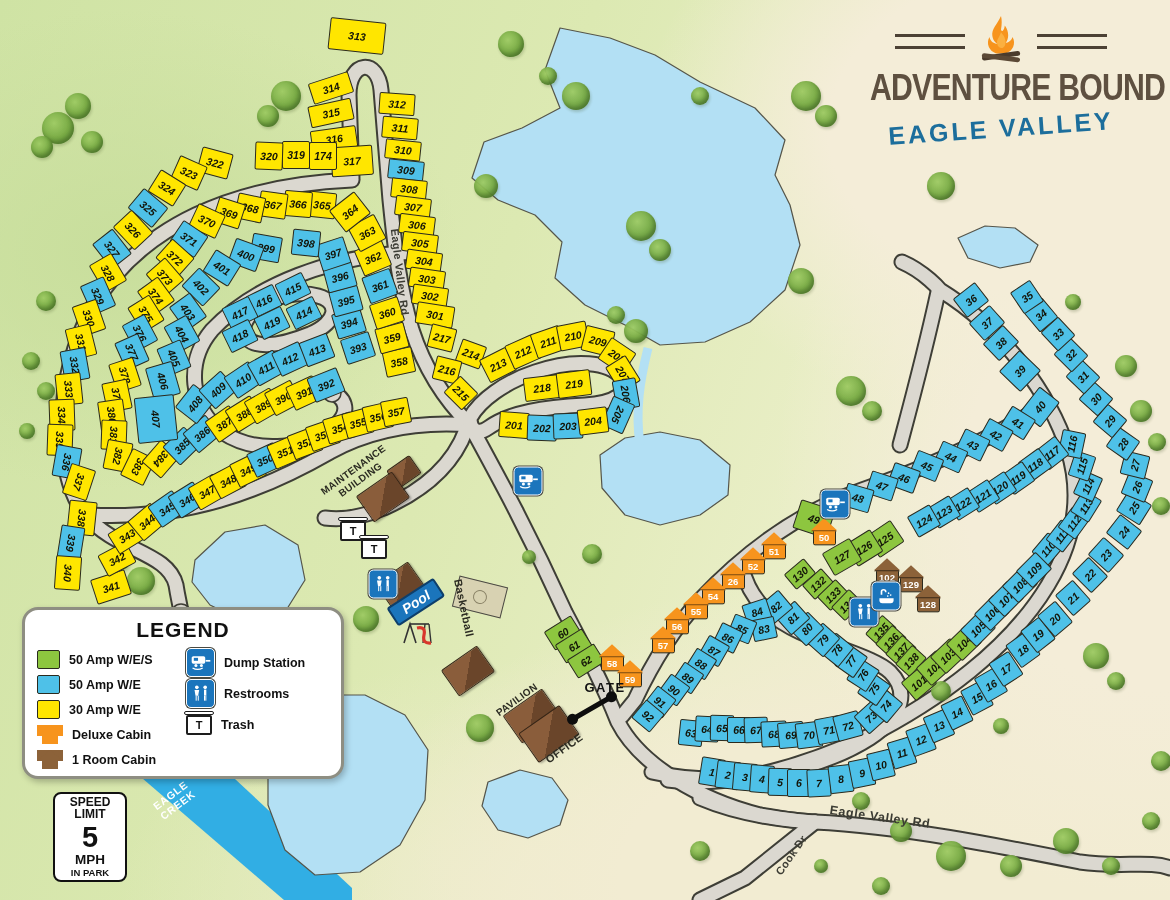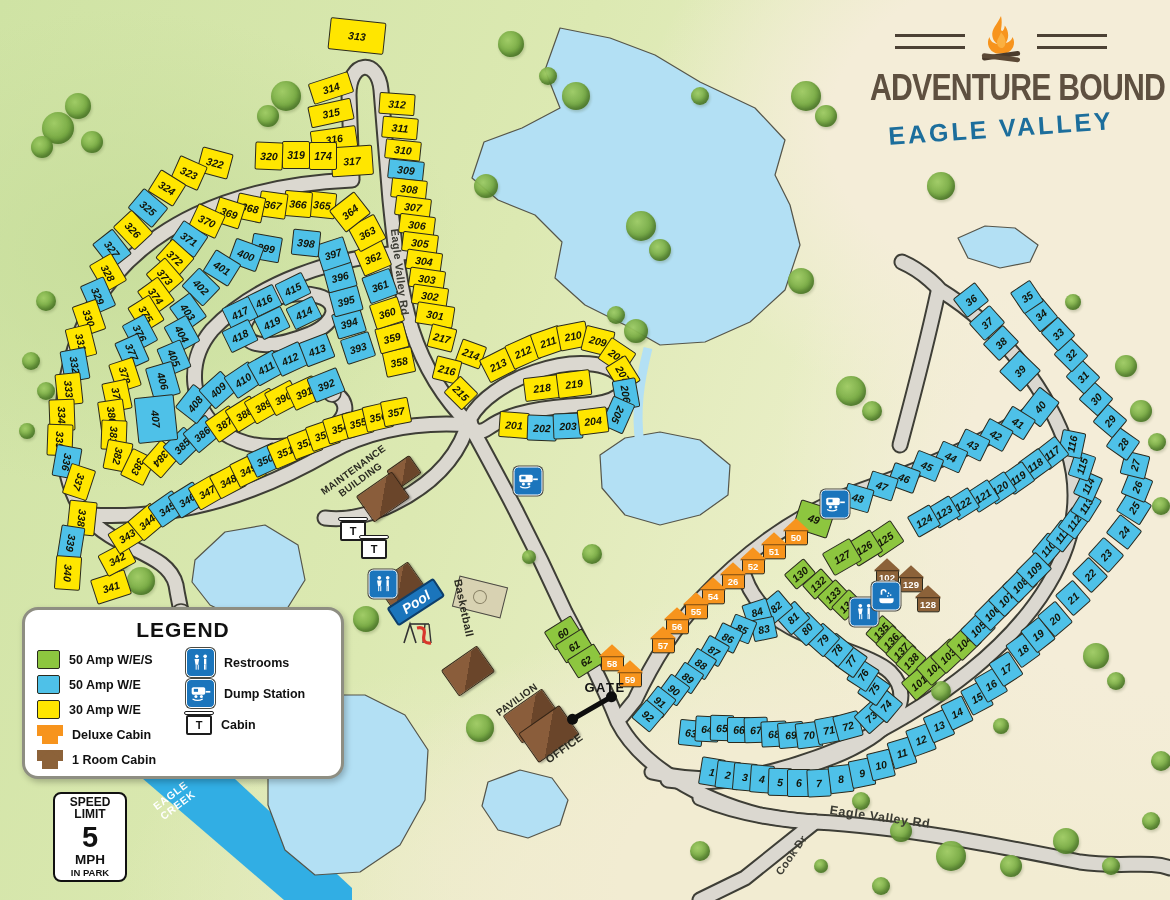--- a/index.html
+++ b/index.html
@@ -443,21 +443,21 @@
       <div class="site b" style="left: 757px; top: 612px; width: 26px; height: 22px; transform: translate(-50%, -50%) rotate(-18deg);">84</div>
       <div class="site b" style="left: 764px; top: 629px; width: 24px; height: 22px; transform: translate(-50%, -50%) rotate(-12deg);">83</div>
       <div class="site b" style="left: 742px; top: 629px; width: 24px; height: 24px; transform: translate(-50%, -50%) rotate(22deg);">85</div>
       <div class="site b" style="left: 728px; top: 638px; width: 24px; height: 24px; transform: translate(-50%, -50%) rotate(26deg);">86</div>
       <div class="site b" style="left: 714px; top: 651px; width: 24px; height: 24px; transform: translate(-50%, -50%) rotate(30deg);">87</div>
       <div class="site b" style="left: 701px; top: 664px; width: 24px; height: 24px; transform: translate(-50%, -50%) rotate(32deg);">88</div>
       <div class="site b" style="left: 688px; top: 678px; width: 24px; height: 24px; transform: translate(-50%, -50%) rotate(34deg);">89</div>
       <div class="site b" style="left: 674px; top: 690px; width: 24px; height: 24px; transform: translate(-50%, -50%) rotate(36deg);">90</div>
       <div class="site b" style="left: 660px; top: 702px; width: 24px; height: 24px; transform: translate(-50%, -50%) rotate(38deg);">91</div>
       <div class="site b" style="left: 648px; top: 716px; width: 24px; height: 24px; transform: translate(-50%, -50%) rotate(40deg);">92</div>
-      <div class="cabin o" style="left: 796px; top: 534px; align-items: center;">
+      <div class="cabin o" style="left: 824px; top: 534px; align-items: center;">
         <i class="roof"></i>
         <b>50</b>
       </div>
       <div class="cabin o" style="left: 774px; top: 548px;">
         <i class="roof"></i>
         <b>51</b>
       </div>
       <div class="cabin o" style="left: 753px; top: 563px;">
         <i class="roof"></i>
         <b>52</b>
@@ -654,51 +654,51 @@
           <span class="cabin-chip n">
               <i class="roof"></i>
               <i></i>
             </span>
           <span class="leg-lab">1 Room Cabin</span>
         </div>
       </div>
       <div class="leg-col right">
         <div class="leg-row">
           <span class="ic-blue">
+              <svg viewBox="0 0 26 20" width="22" height="17">
+                <rect x="2" y="2.5" width="16" height="9" rx="2" fill="#fff"></rect>
+                <rect x="4.5" y="4.5" width="5" height="3.5" fill="#1B75BC"></rect>
+                <circle cx="7" cy="13.5" r="1.8" fill="#fff"></circle>
+                <circle cx="13.5" cy="13.5" r="1.8" fill="#fff"></circle>
+                <rect x="18.5" y="7" width="5.5" height="2" fill="#fff"></rect>
+                <path d="M3 16.5 q6 3.5 12 0" stroke="#fff" stroke-width="1.5" fill="none"></path>
+              </svg>
+            </span>
+          <span class="leg-lab">Dump Station</span>
+        </div>
+        <div class="leg-row">
+          <span class="ic-blue">
               <svg viewBox="0 0 24 24" width="20" height="20">
                 <circle cx="7" cy="4" r="2.2" fill="#fff"></circle>
                 <path d="M4.2 7.2 h5.6 l-1.2 7 h-3.2 z" fill="#fff"></path>
                 <rect x="5.6" y="14" width="1.2" height="6" fill="#fff"></rect>
                 <rect x="8.1" y="14" width="1.2" height="6" fill="#fff"></rect>
                 <circle cx="17" cy="4" r="2.2" fill="#fff"></circle>
                 <rect x="15.6" y="6.8" width="2.8" height="7" fill="#fff"></rect>
                 <rect x="15.6" y="13.8" width="1.2" height="6.2" fill="#fff"></rect>
                 <rect x="17.2" y="13.8" width="1.2" height="6.2" fill="#fff"></rect>
               </svg>
             </span>
           <span class="leg-lab">Restrooms</span>
         </div>
         <div class="leg-row">
-          <span class="ic-blue">
-              <svg viewBox="0 0 26 20" width="22" height="17">
-                <rect x="2" y="2.5" width="16" height="9" rx="2" fill="#fff"></rect>
-                <rect x="4.5" y="4.5" width="5" height="3.5" fill="#1B75BC"></rect>
-                <circle cx="7" cy="13.5" r="1.8" fill="#fff"></circle>
-                <circle cx="13.5" cy="13.5" r="1.8" fill="#fff"></circle>
-                <rect x="18.5" y="7" width="5.5" height="2" fill="#fff"></rect>
-                <path d="M3 16.5 q6 3.5 12 0" stroke="#fff" stroke-width="1.5" fill="none"></path>
-              </svg>
-            </span>
-          <span class="leg-lab">Dump Station</span>
-        </div>
-        <div class="leg-row">
           <span>
               <span class="trash-box">T</span>
             </span>
-          <span class="leg-lab">Cabin</span>
+          <span class="leg-lab">Trash</span>
         </div>
       </div>
     </div>
   </div>
 
   <div id="speed">
     <span class="s1">SPEED</span>
     <span class="s1">LIMIT</span>
     <span class="s5">5</span>
     <span class="s3">MPH</span>

